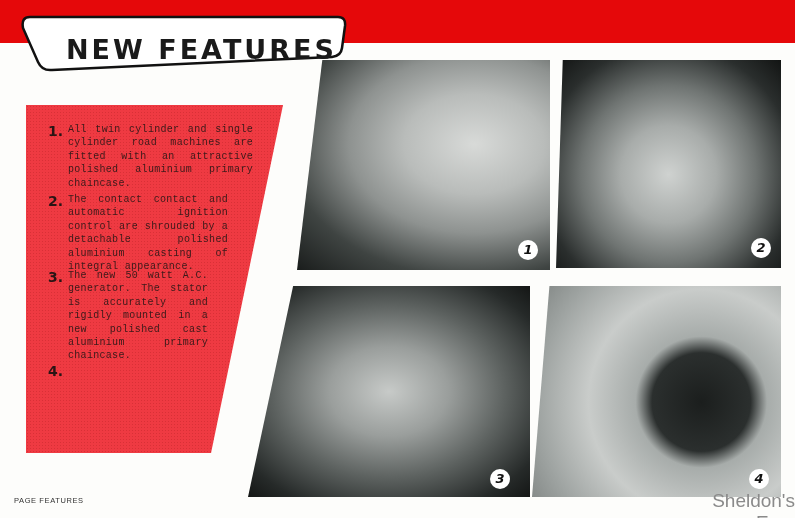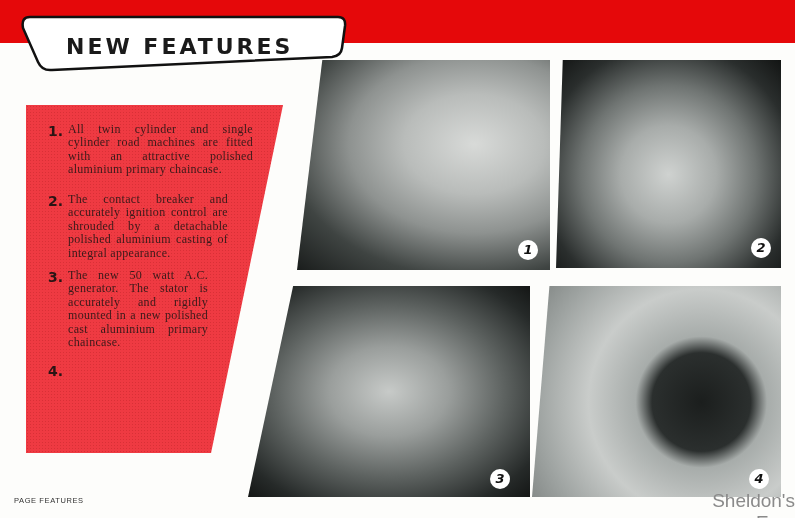--- a/index.html
+++ b/index.html
@@ -1,27 +1,27 @@
 <!DOCTYPE html>
 <html><head>
 <meta charset="utf-8">
 <style>
   html,body{margin:0;padding:0;}
   body{width:795px;height:518px;position:relative;overflow:hidden;background:#fdfdfb;font-family:"DejaVu Sans",sans-serif;}
   .red-band{position:absolute;left:0;top:0;width:795px;height:43px;background:#e5080a;}
   .title-tab{position:absolute;left:20px;top:14px;width:330px;height:58px;}
   .title-tab svg{position:absolute;left:0;top:0;}
-  .title-text{position:absolute;left:46px;top:20px;font-family:"DejaVu Sans",sans-serif;font-weight:bold;font-size:22px;letter-spacing:3px;color:#1a1a1a;}
+  .title-text{position:absolute;left:46px;top:20px;font-family:"DejaVu Sans",sans-serif;font-weight:bold;font-size:27px;letter-spacing:3px;color:#1a1a1a;}
   .feature-box{position:absolute;left:26px;top:105px;width:257px;height:348px;background:#ef3a42;
     clip-path:polygon(0 0,100% 0,72% 100%,0 100%);}
   .feature-box::after{content:"";position:absolute;inset:0;
     background-image:radial-gradient(rgba(120,0,0,0.18) 0.6px,transparent 0.8px);background-size:3px 3px;}
   .item{position:absolute;left:22px;display:flex;z-index:2;}
   .num{font-family:"DejaVu Sans",sans-serif;font-weight:bold;font-size:14px;color:#2a1515;width:20px;}
-  .txt{font-family:Liberation Serif, serif;font-size:12px;line-height:13.4px;color:#3a1a1a;text-align:justify;text-align-last:left;letter-spacing:0.3px;}
+  .txt{font-family:Liberation Mono, monospace;font-size:10px;line-height:13.4px;color:#3a1a1a;text-align:justify;text-align-last:left;letter-spacing:0.3px;}
   .photo{position:absolute;overflow:hidden;background:#777;}
   .photo .badge{position:absolute;width:20px;height:20px;border-radius:50%;background:#fff;color:#111;
     font-family:"DejaVu Sans",sans-serif;font-style:italic;font-weight:bold;font-size:13px;text-align:center;line-height:20px;}
   .p1{left:297px;top:60px;width:253px;height:210px;clip-path:polygon(10% 0,100% 0,100% 100%,0 100%);
     background:radial-gradient(ellipse at 70% 40%,#d8dad8 0,#b9bcba 28%,#8e9290 50%,#3f4442 75%,#1a1d1c 100%);}
   .p2{left:556px;top:60px;width:225px;height:208px;clip-path:polygon(3% 0,100% 0,100% 100%,0 100%);
     background:radial-gradient(ellipse at 50% 55%,#cfd2d0 0,#a8acaa 30%,#6f7472 55%,#2a2e2d 80%,#121413 100%);}
   .p3{left:248px;top:286px;width:282px;height:211px;clip-path:polygon(16% 0,100% 0,100% 100%,0 100%);
     background:radial-gradient(ellipse at 50% 50%,#c7cac8 0,#9a9e9c 30%,#5d6260 58%,#262a29 85%,#141615 100%);}
   .p4{left:532px;top:286px;width:249px;height:211px;clip-path:polygon(7% 0,100% 0,100% 100%,0 100%);
@@ -41,21 +41,21 @@
   <div class="title-text">NEW FEATURES</div>
 </div>
 
 <div class="feature-box">
   <div class="item" style="top:18px;width:205px;">
     <span class="num">1.</span>
     <span class="txt" style="width:185px;">All twin cylinder and single cylinder road machines are fitted with an attractive polished aluminium primary chaincase.</span>
   </div>
   <div class="item" style="top:88px;">
     <span class="num">2.</span>
-    <span class="txt" style="width:160px;">The contact breaker and accurately ignition control are shrouded by a detachable polished aluminium casting of integral appearance.</span>
+    <span class="txt" style="width:160px;">The contact contact and automatic ignition control are shrouded by a detachable polished aluminium casting of integral appearance.</span>
   </div>
   <div class="item" style="top:164px;">
     <span class="num">3.</span>
     <span class="txt" style="width:140px;">The new 50 watt A.C. generator. The stator is accurately and rigidly mounted in a new polished cast aluminium primary chaincase.</span>
   </div>
   <div class="item" style="top:258px;">
     <span class="num">4.</span>
   </div>
 </div>
 

